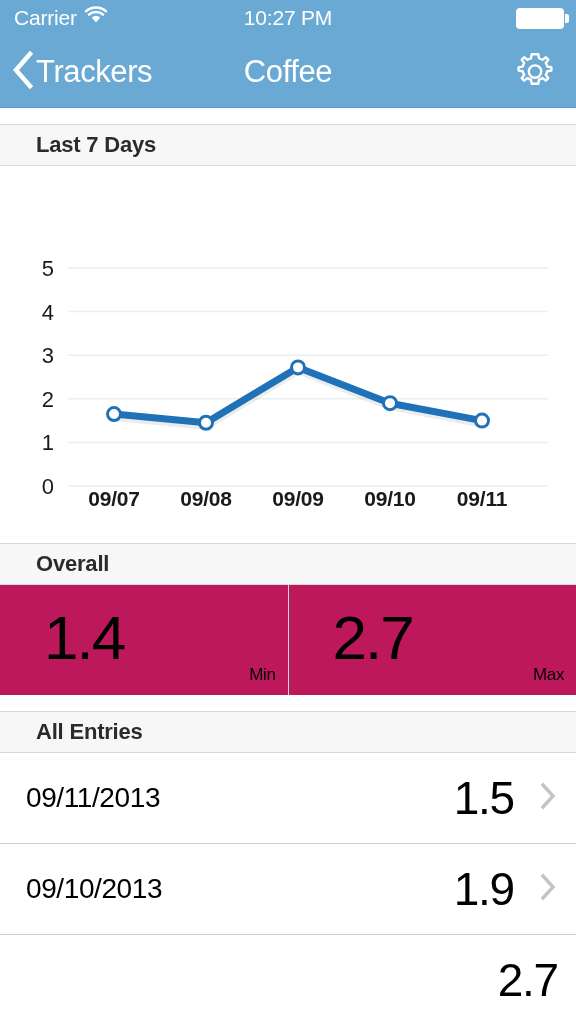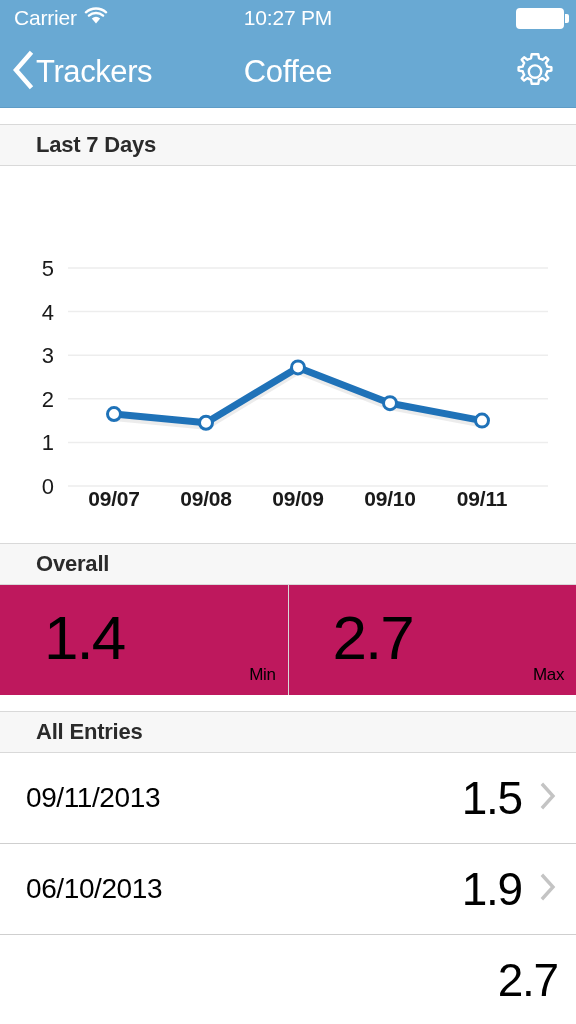--- a/index.html
+++ b/index.html
@@ -10,21 +10,21 @@
     overflow:hidden;
     -webkit-font-smoothing:antialiased;
   }
   #app { position:relative; width:576px; height:1024px; overflow:hidden; }
 
   
   .statusbar {
     position:relative; height:36px; background:#69a9d3;
     display:flex; align-items:center; color:#fff;
   }
-  .sb-left { position:absolute; left:14px; display:flex; align-items:center; gap:7px; }
+  .sb-left { position:absolute; left:14px; display:flex; align-items:flex-start; gap:7px; }
   .sb-carrier { font-size:21px; letter-spacing:-0.2px; color:#ffffff; }
   .wifi-icon { display:block; }
   .sb-time {
     position:absolute; left:0; right:0; text-align:center;
     font-size:21px; font-weight:normal; letter-spacing:-0.2px;
   }
   .sb-right { position:absolute; right:12px; display:flex; align-items:center; }
   .battery { position:relative; width:48px; height:21px; }
   .battery .shell {
     position:absolute; inset:0; border:2px solid #ffffff; border-radius:4px;
@@ -91,21 +91,21 @@
     font-size:17px; color:#000000; letter-spacing:-0.4px;
   }
 
   
   .entries { background:#ffffff; }
   .entry-row {
     position:relative; height:91px; display:flex; align-items:center;
     padding:0 18px 0 26px; border-bottom:1px solid #cfcfcf;
   }
   .entry-date { font-size:28px; color:#000000; letter-spacing:-0.4px; }
-  .entry-right { margin-left:auto; display:flex; align-items:center; gap:16px; }
+  .entry-right { margin-left:auto; display:flex; align-items:center; gap:24px; }
   .entry-value { font-size:46px; color:#000000; letter-spacing:-1.2px; font-weight:300; }
   .chevron-right { display:block; }
 </style>
 </head>
 <body>
 
 <div id="app">
 
   <div class="statusbar">
     <div class="sb-left">
@@ -205,21 +205,21 @@
       <span class="entry-right">
         <span class="entry-value">1.5</span>
         <span class="chevron-right">
           <svg width="20" height="32" viewBox="0 0 20 32">
             <polyline points="5,5 15,16 5,27" stroke="#c4c4c4" stroke-width="3.4" fill="none" stroke-linecap="square"></polyline>
           </svg>
         </span>
       </span>
     </div>
     <div class="entry-row">
-      <span class="entry-date">06/10/2013</span>
+      <span class="entry-date">09/10/2013</span>
       <span class="entry-right">
         <span class="entry-value">1.9</span>
         <span class="chevron-right">
           <svg width="20" height="32" viewBox="0 0 20 32">
             <polyline points="5,5 15,16 5,27" stroke="#c4c4c4" stroke-width="3.4" fill="none" stroke-linecap="square"></polyline>
           </svg>
         </span>
       </span>
     </div>
     <div class="entry-row">

